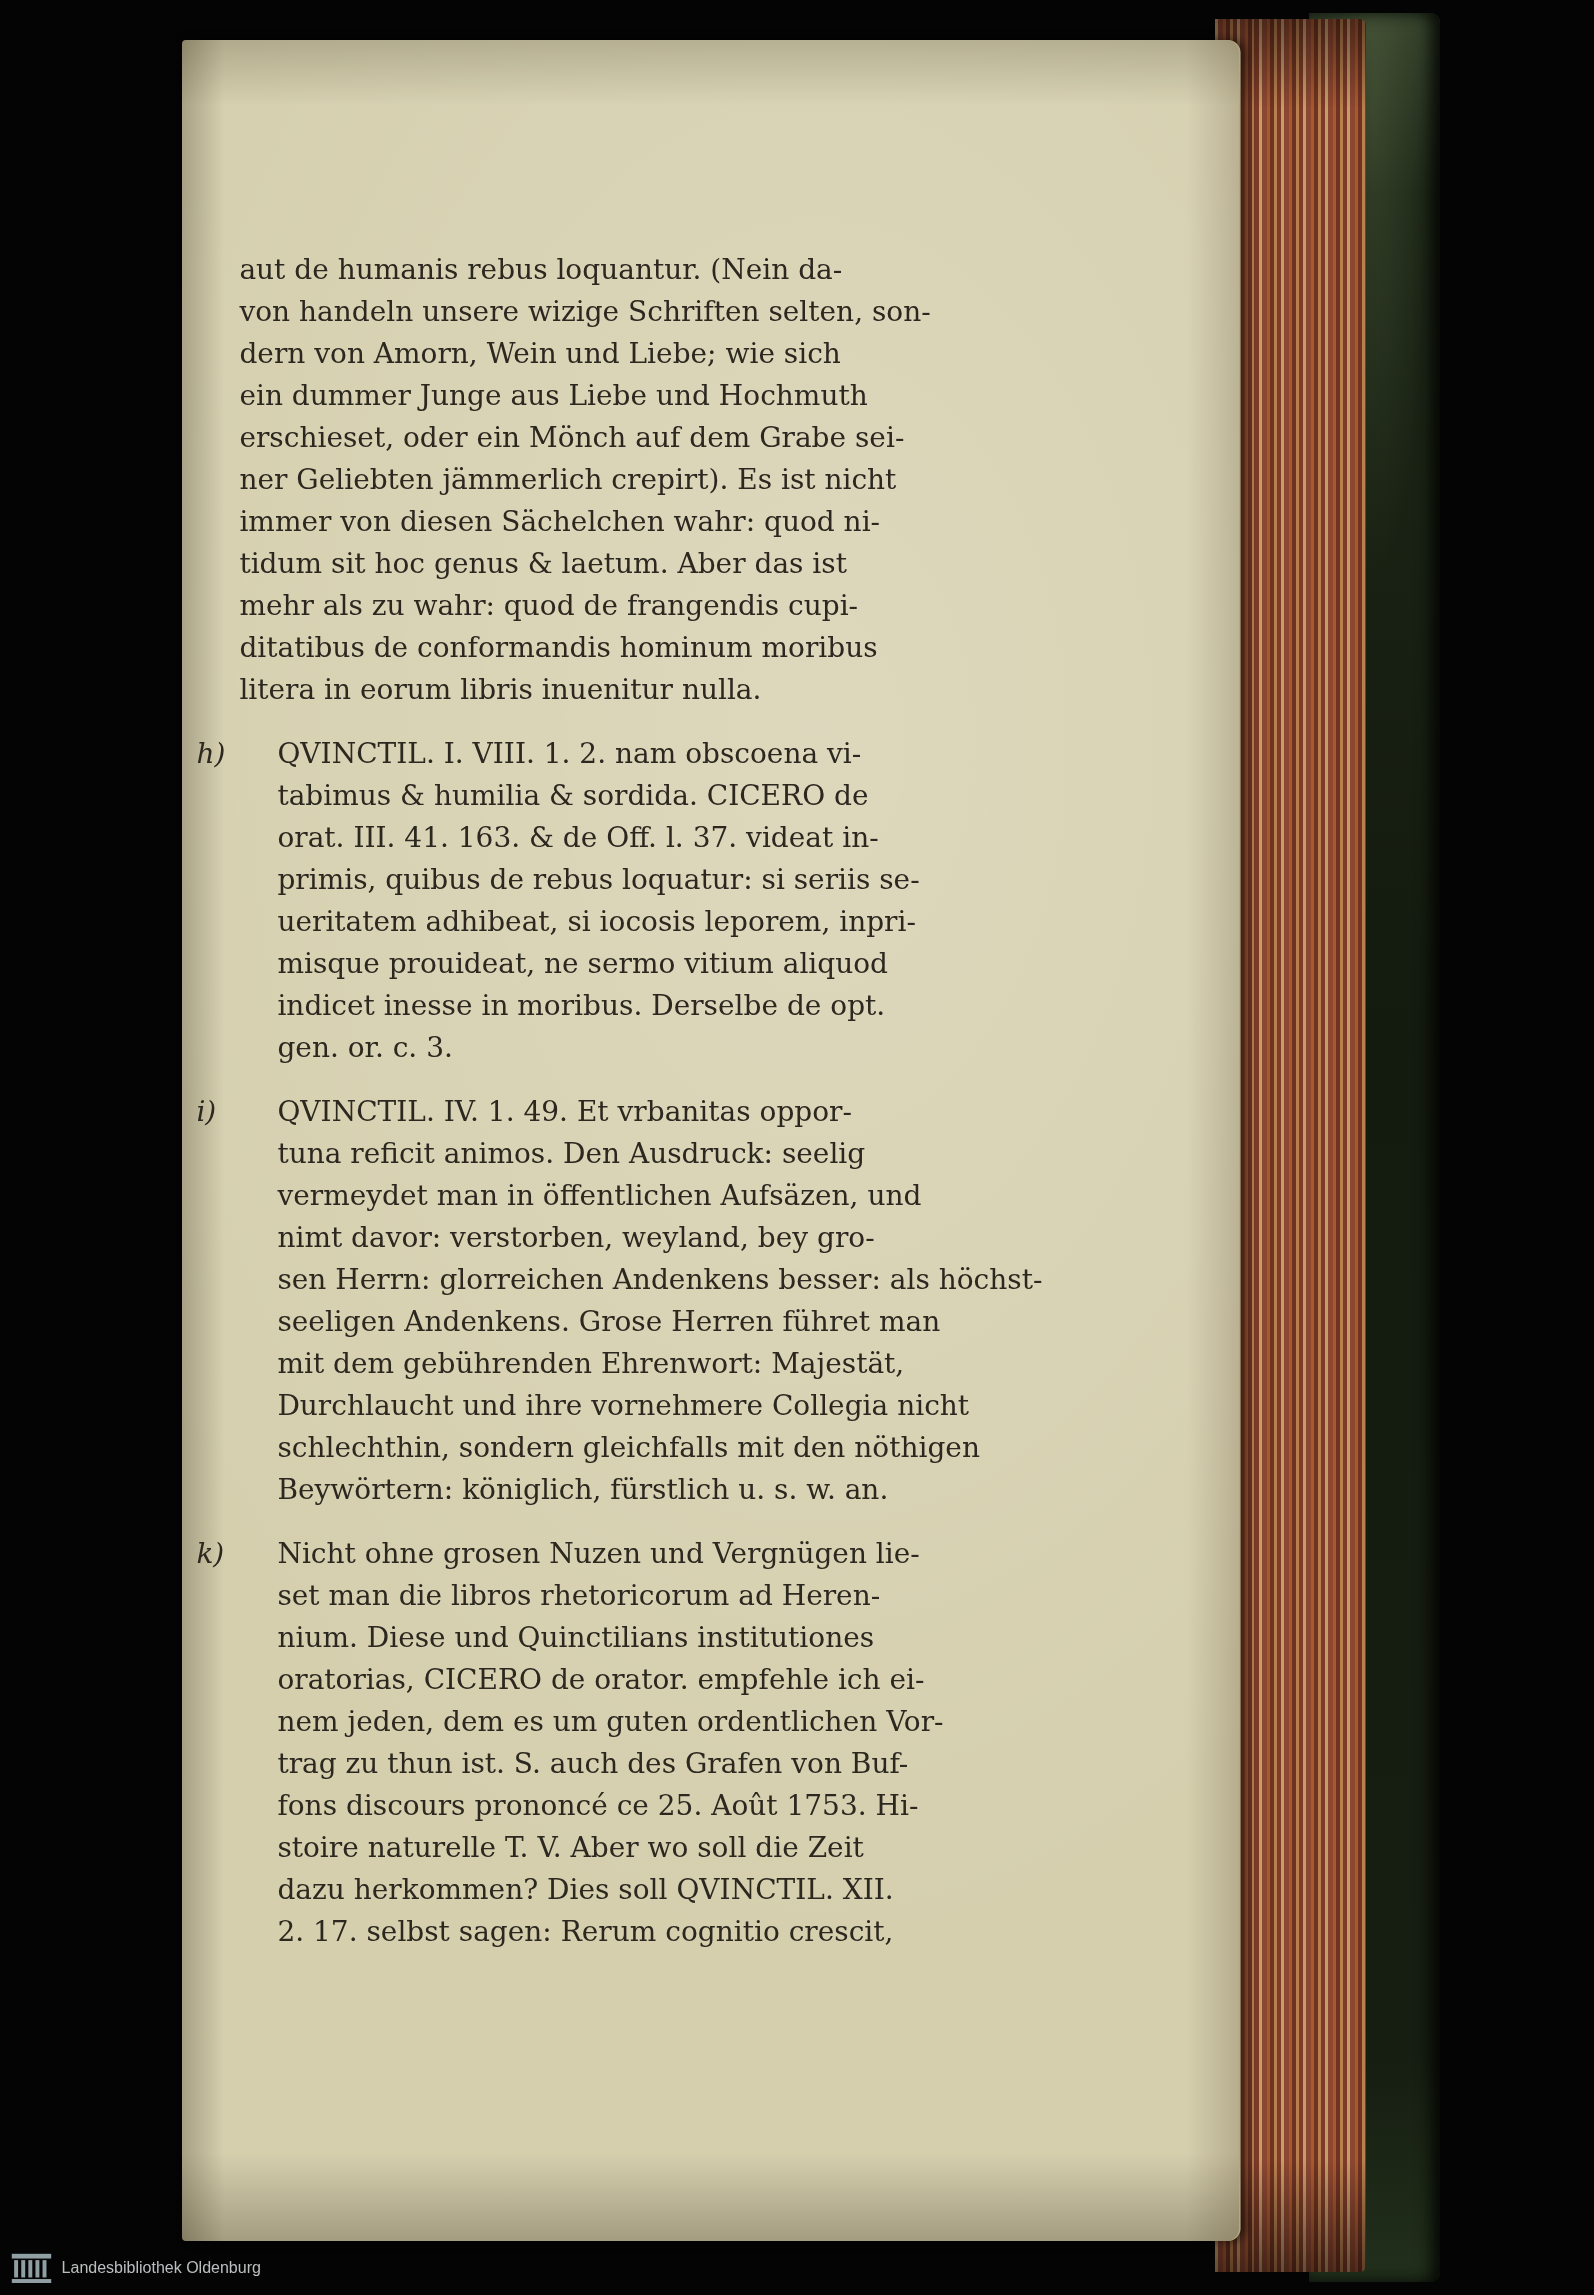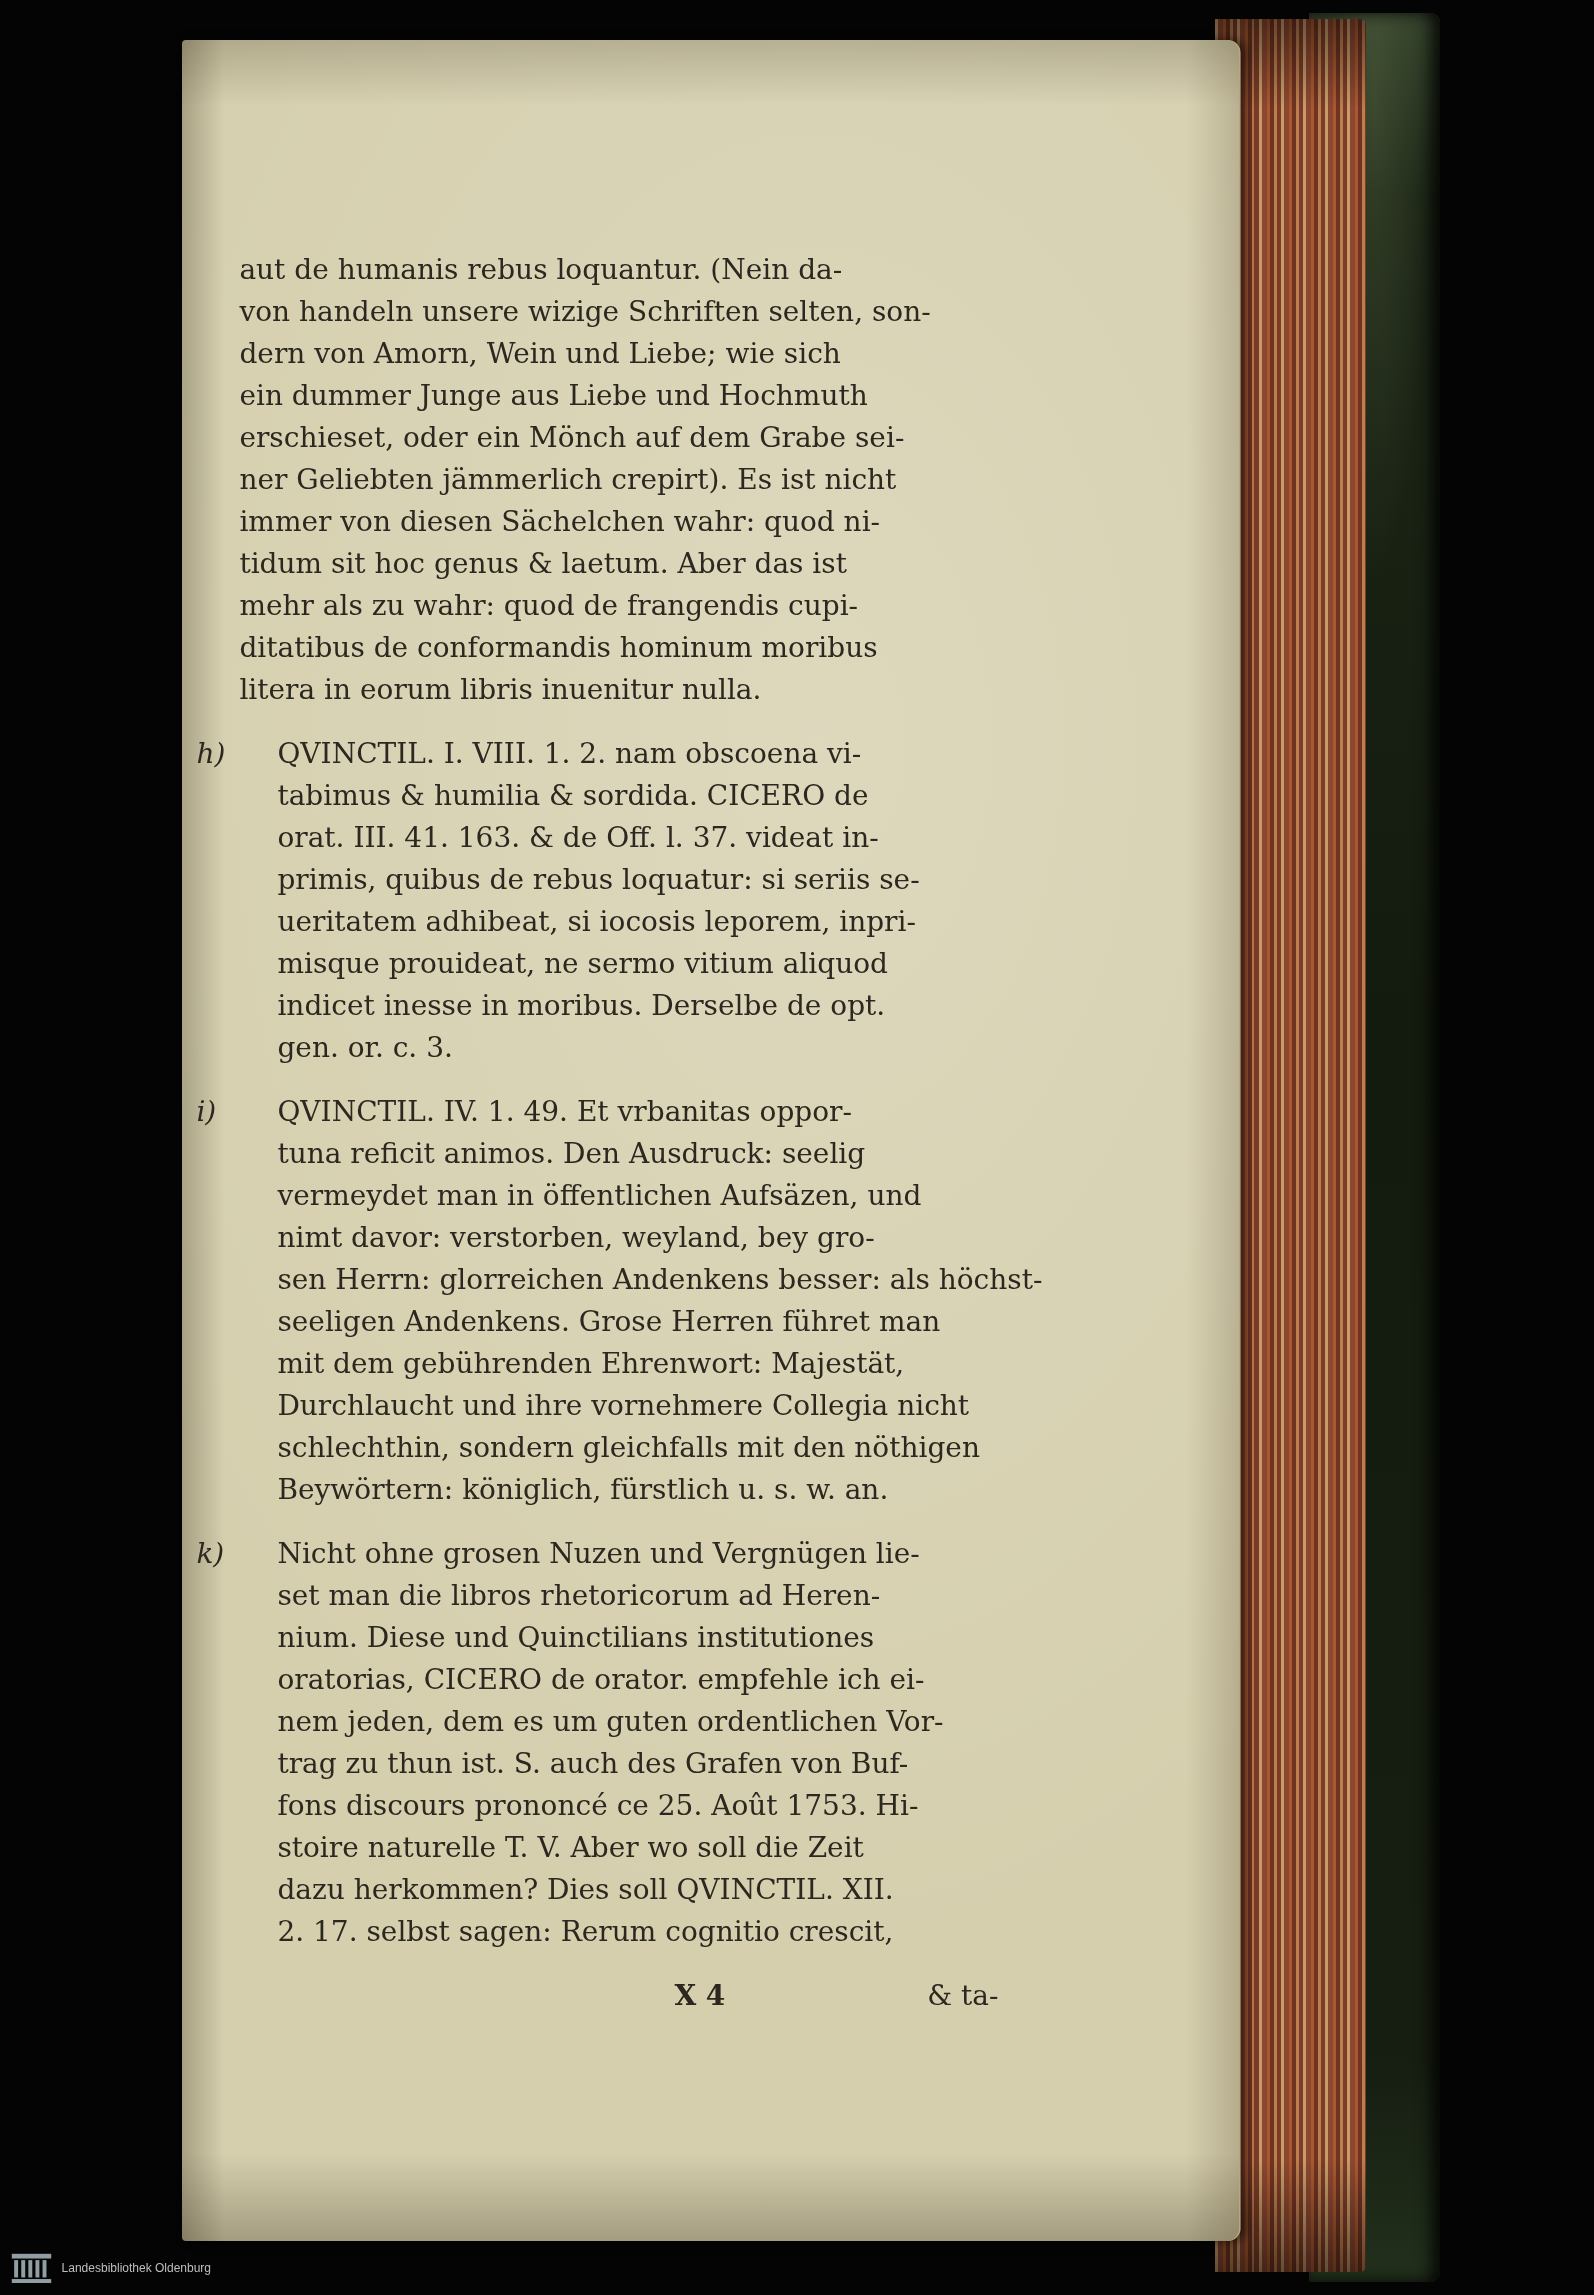--- a/index.html
+++ b/index.html
@@ -68,21 +68,21 @@
   .fn-text  { flex:1; white-space:pre-line;margin-left:36px; }
 
   .sig-row { position:relative; height:42px; margin-top:3.2px; }
   .sig-mark { position:absolute; left:478px; font-weight:bold; }
   .catchword { position:absolute; right:45px; }
 
   
   .watermark {
     position:absolute; left:11px; bottom:11px;
     display:flex; align-items:center; gap:9.6px;
-    font-family:"Liberation Sans", sans-serif; font-size:12px;
+    font-family:"Liberation Sans", sans-serif; font-size:16px;
     color:#cfd3d4; opacity:.9;
   }
   .wm-icon { width:41px; height:32px; display:block; }
 </style>
 </head>
 <body>
 
 <div class="scan">
 
   <div class="cover"></div>
@@ -138,24 +138,20 @@
 nium. Diese und Quinctilians institutiones
 oratorias, CICERO de orator. empfehle ich ei-
 nem jeden, dem es um guten ordentlichen Vor-
 trag zu thun ist. S. auch des Grafen von Buf-
 fons discours prononcé ce 25. Août 1753. Hi-
 stoire naturelle T. V. Aber wo soll die Zeit
 dazu herkommen? Dies soll QVINCTIL. XII.
 2. 17. selbst sagen: Rerum cognitio crescit,</div>
       </div>
 
-      <div class="sig-row">
-        <span class="sig-mark">X 4</span>
-        <span class="catchword">&amp; ta-</span>
-      </div>
 
     </div>
   </div>
 
   <div class="watermark">
     <svg class="wm-icon" viewBox="0 0 52 40" xmlns="http://www.w3.org/2000/svg">
       <rect x="1" y="2" width="50" height="6" fill="#9fb0b5"></rect>
       <rect x="4" y="10" width="5" height="22" fill="#9fb0b5"></rect>
       <rect x="13" y="10" width="5" height="22" fill="#9fb0b5"></rect>
       <rect x="22" y="10" width="5" height="22" fill="#9fb0b5"></rect>

